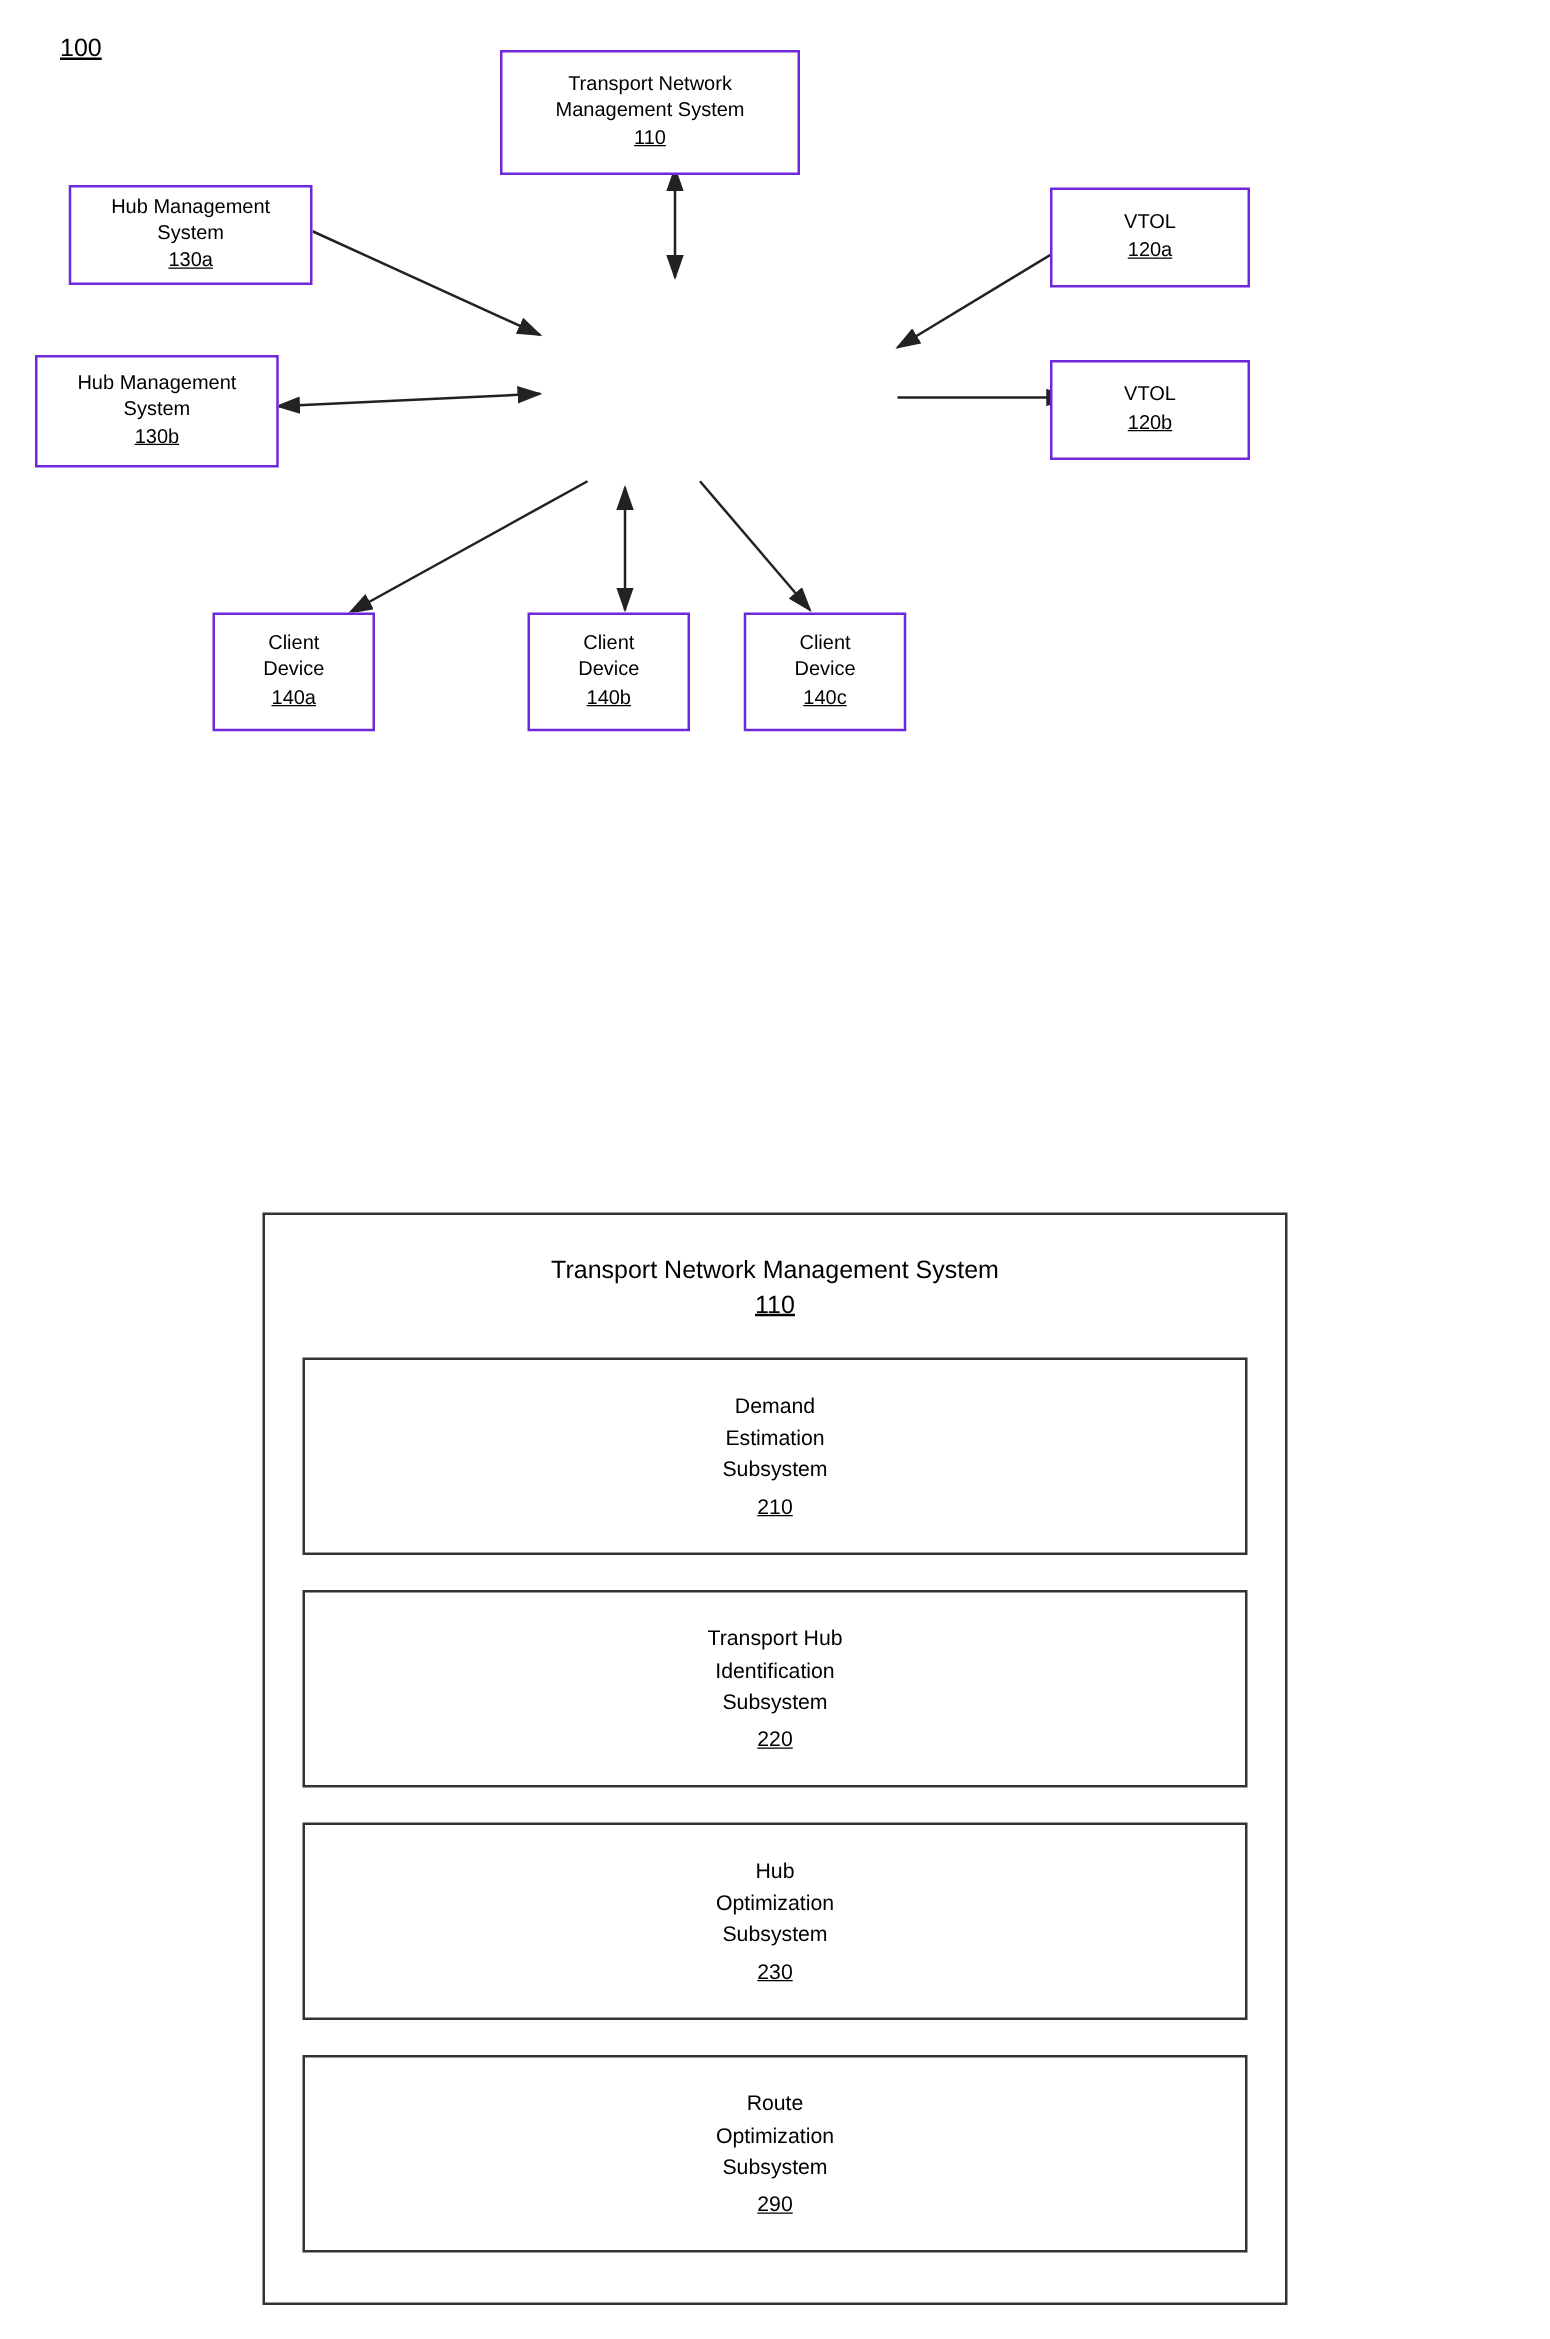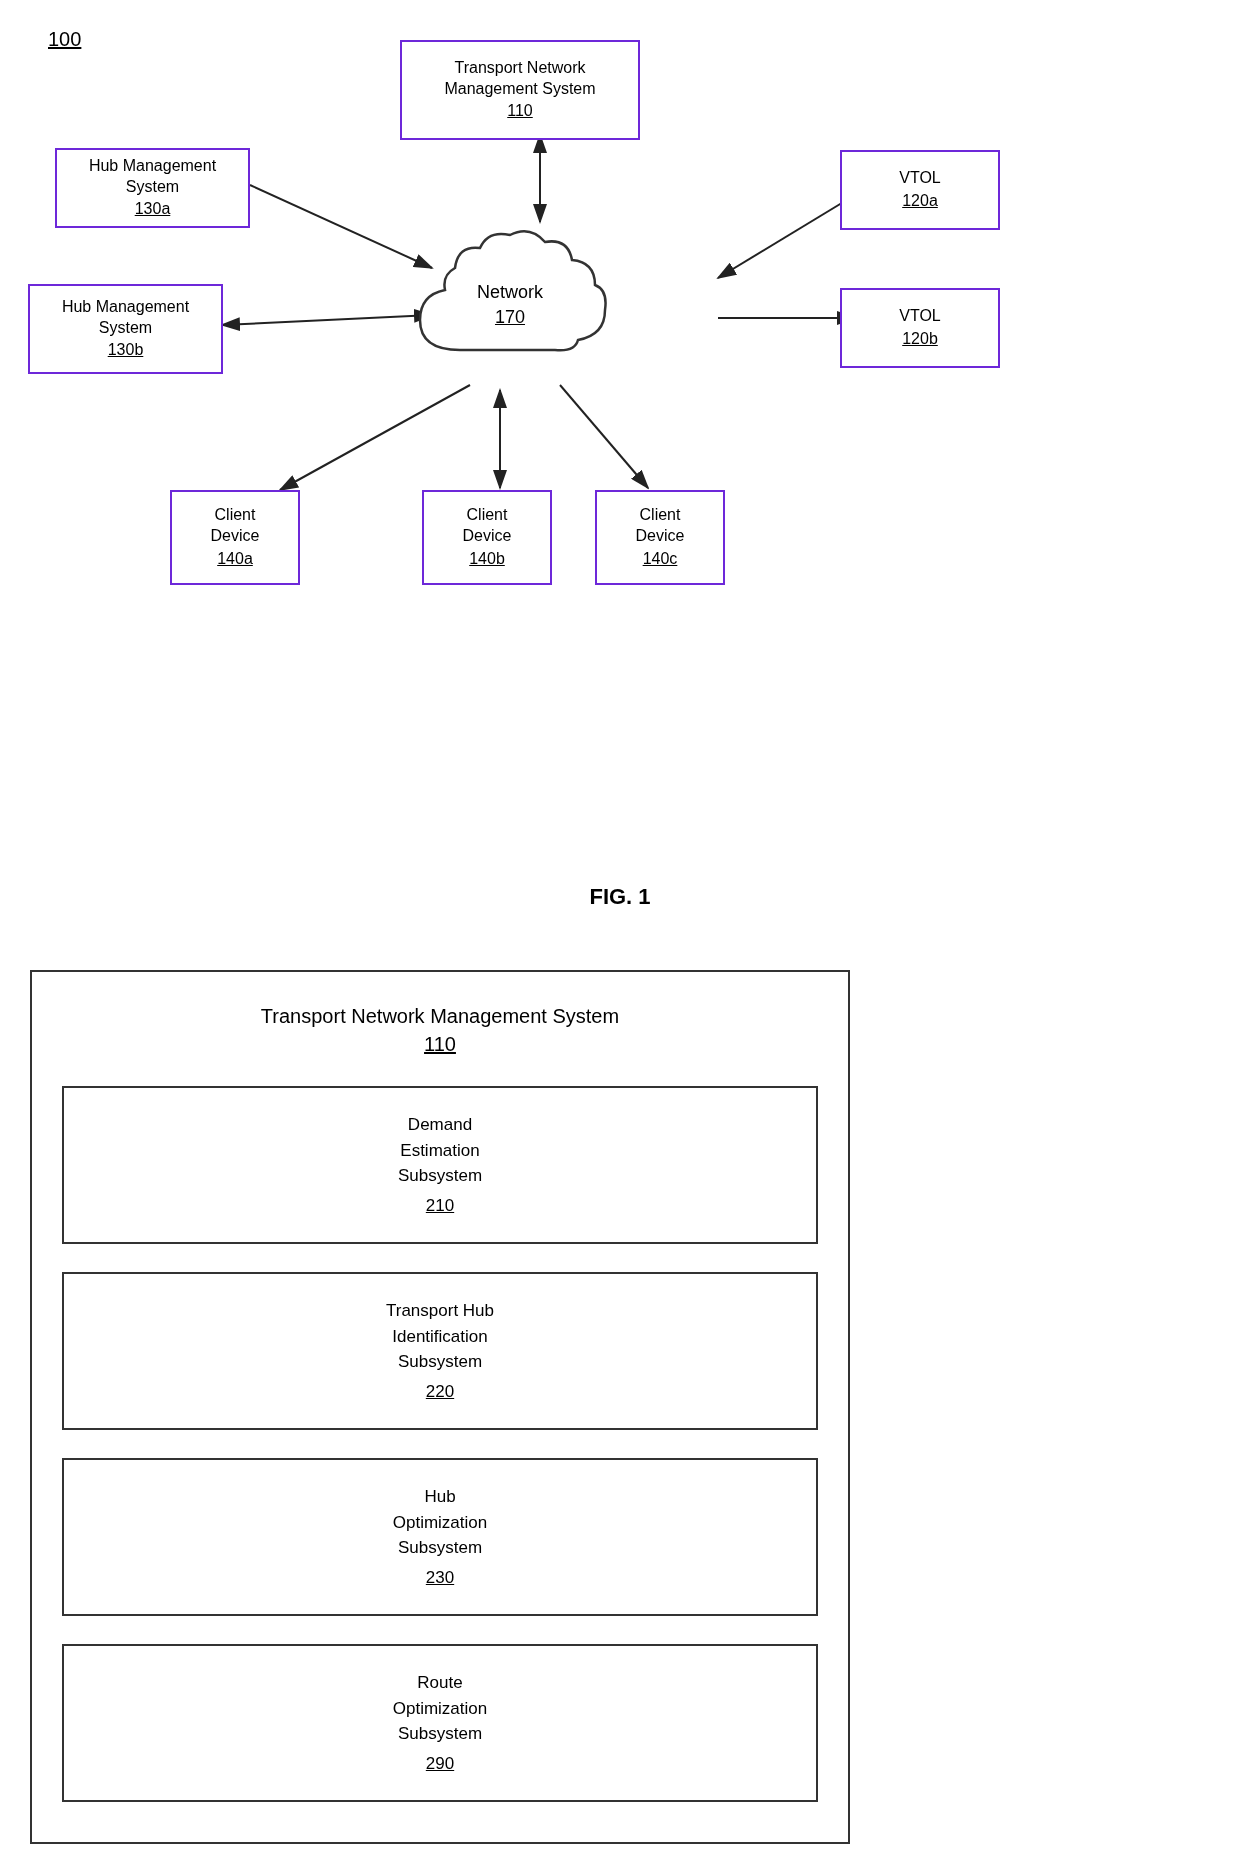--- a/index.html
+++ b/index.html
@@ -91,21 +91,21 @@
     }
 
     
     .fig2-section {
       position: relative;
       width: 1240px;
       height: 931px;
       padding: 30px;
       display: flex;
       flex-direction: column;
-      align-items: flex-start;
+      align-items: center;
     }
 
     .outer-box {
       border: 2px solid #333;
       width: 820px;
       padding: 30px 30px 40px 30px;
       position: relative;
     }
 
     .outer-box-title {
@@ -201,63 +201,39 @@
     <span>System</span>
     <span class="ref">130a</span>
   </div>
 
   <div class="node-box" style="top:284px; left:28px; width:195px; height:90px;">
     <span>Hub Management</span>
     <span>System</span>
     <span class="ref">130b</span>
   </div>
 
-  <div class="cloud-container" style="top:220px; left:400px;">
-    <svg class="cloud-svg" viewBox="0 0 220 170" xmlns="http://www.w3.org/2000/svg">
-      <path d="
-        M 60,130
-        Q 20,130 20,100
-        Q 20,75 45,70
-        Q 42,55 55,48
-        Q 58,25 80,28
-        Q 88,10 110,15
-        Q 130,5 145,22
-        Q 168,18 172,40
-        Q 195,42 195,65
-        Q 208,70 205,90
-        Q 205,115 178,120
-        Q 175,132 155,130
-        Z
-      " fill="white" stroke="#333" stroke-width="2.5"></path>
-    </svg>
-    <div class="cloud-label">
-      <span>Network</span><br>
-      <span style="text-decoration:underline;">170</span>
-    </div>
-  </div>
 
   <div class="node-box" style="top:490px; left:170px; width:130px; height:95px;">
     <span>Client</span>
     <span>Device</span>
     <span class="ref">140a</span>
   </div>
 
   <div class="node-box" style="top:490px; left:422px; width:130px; height:95px;">
     <span>Client</span>
     <span>Device</span>
     <span class="ref">140b</span>
   </div>
 
   <div class="node-box" style="top:490px; left:595px; width:130px; height:95px;">
     <span>Client</span>
     <span>Device</span>
     <span class="ref">140c</span>
   </div>
 
-  <div class="fig1-caption">FIG. 1</div>
 
 </div>
 
 <div class="fig2-section">
 
   <div class="outer-box">
 
     <div class="outer-box-title">
       <span>Transport Network Management System</span>
       <span class="ref">110</span>

